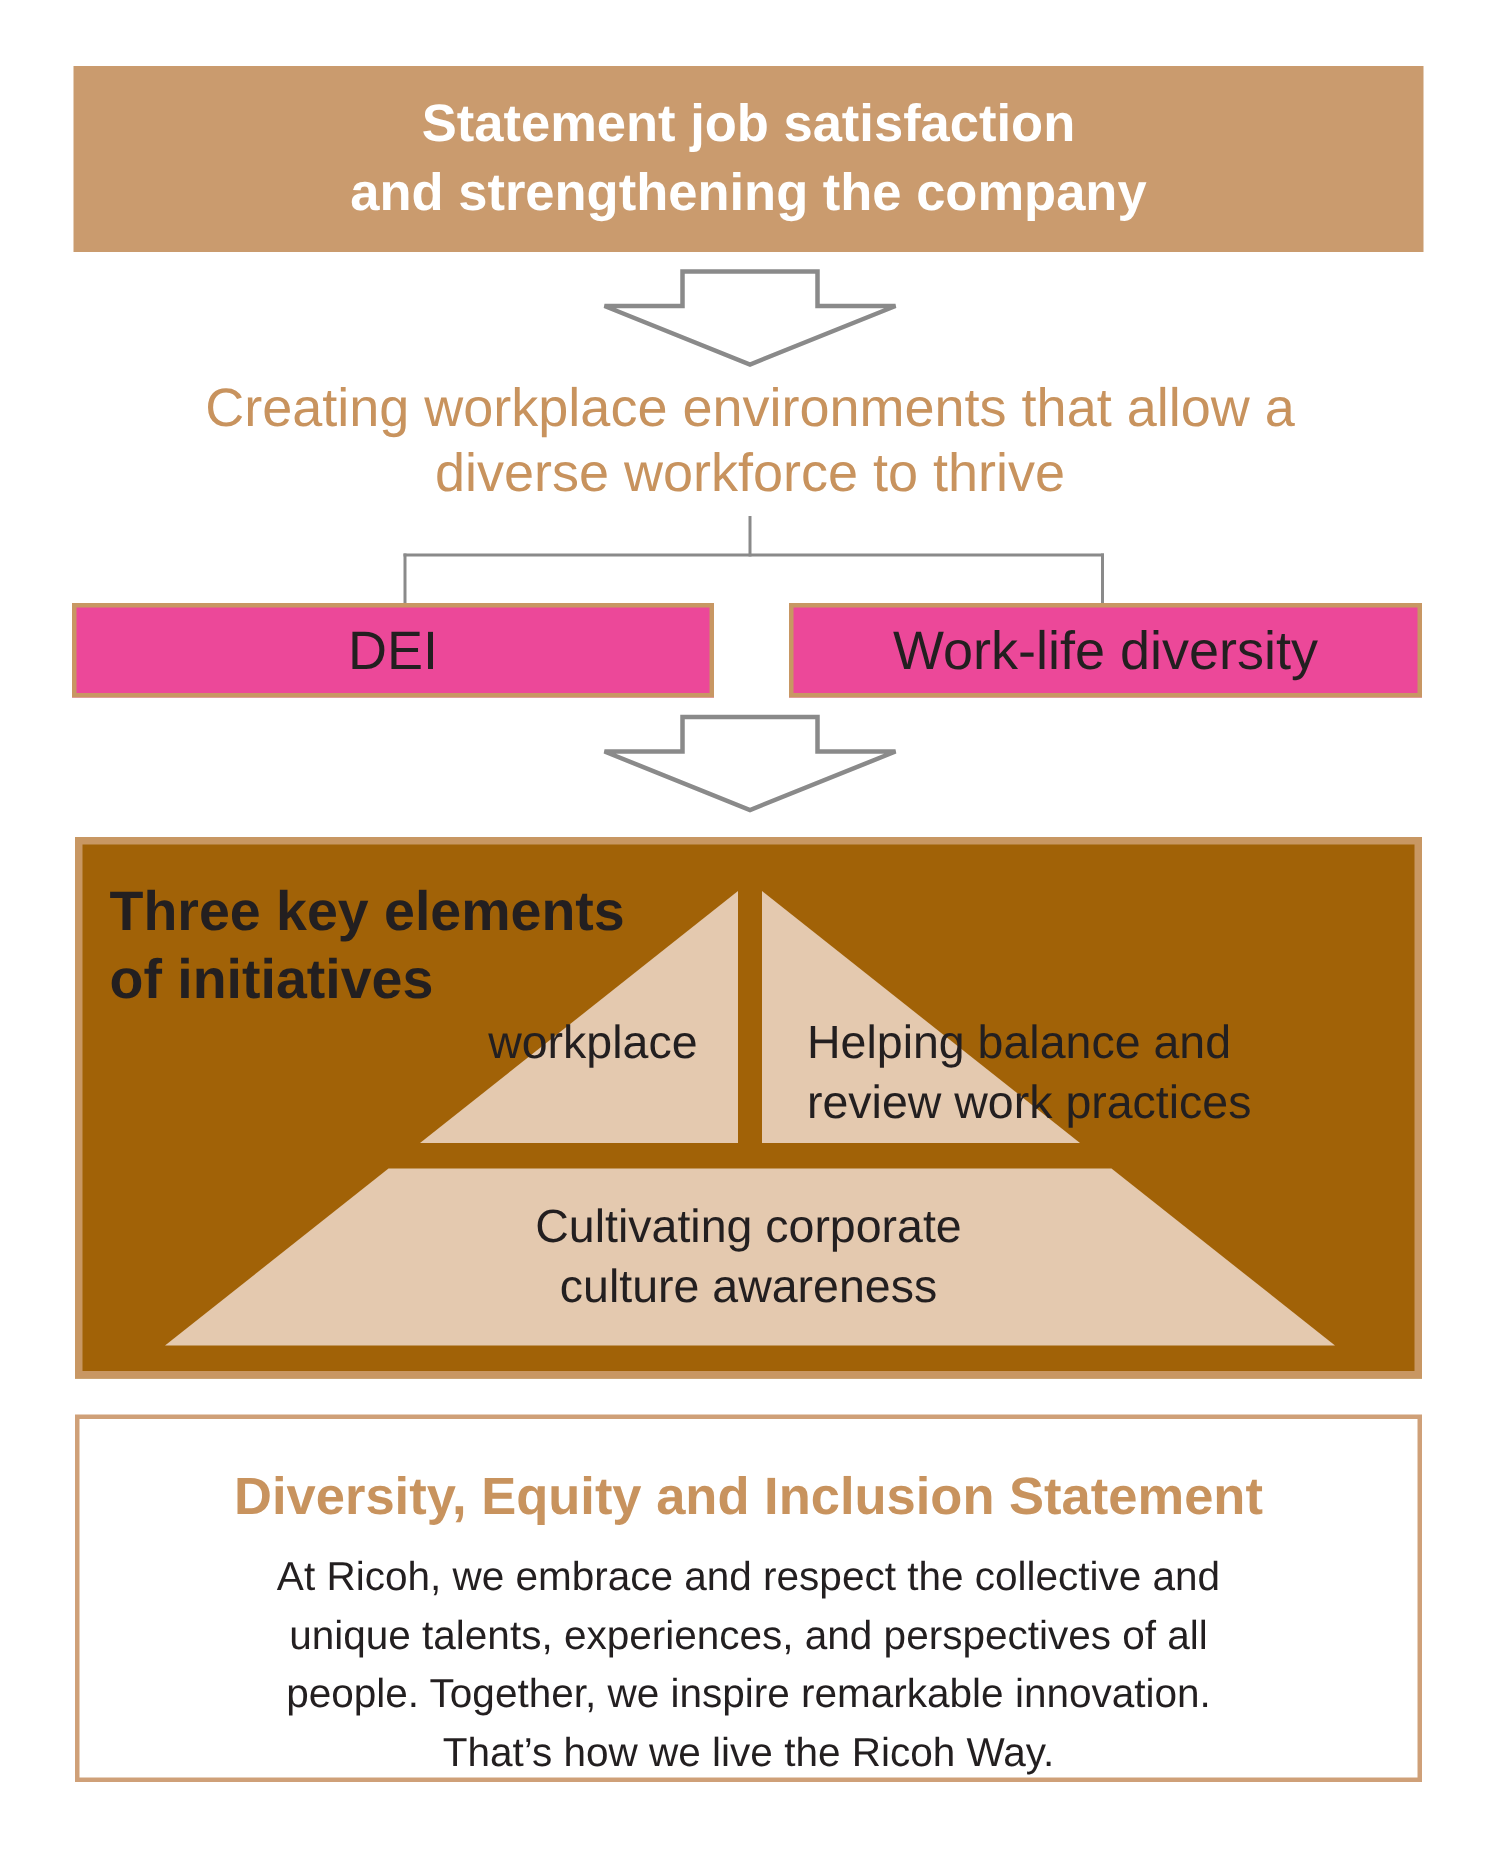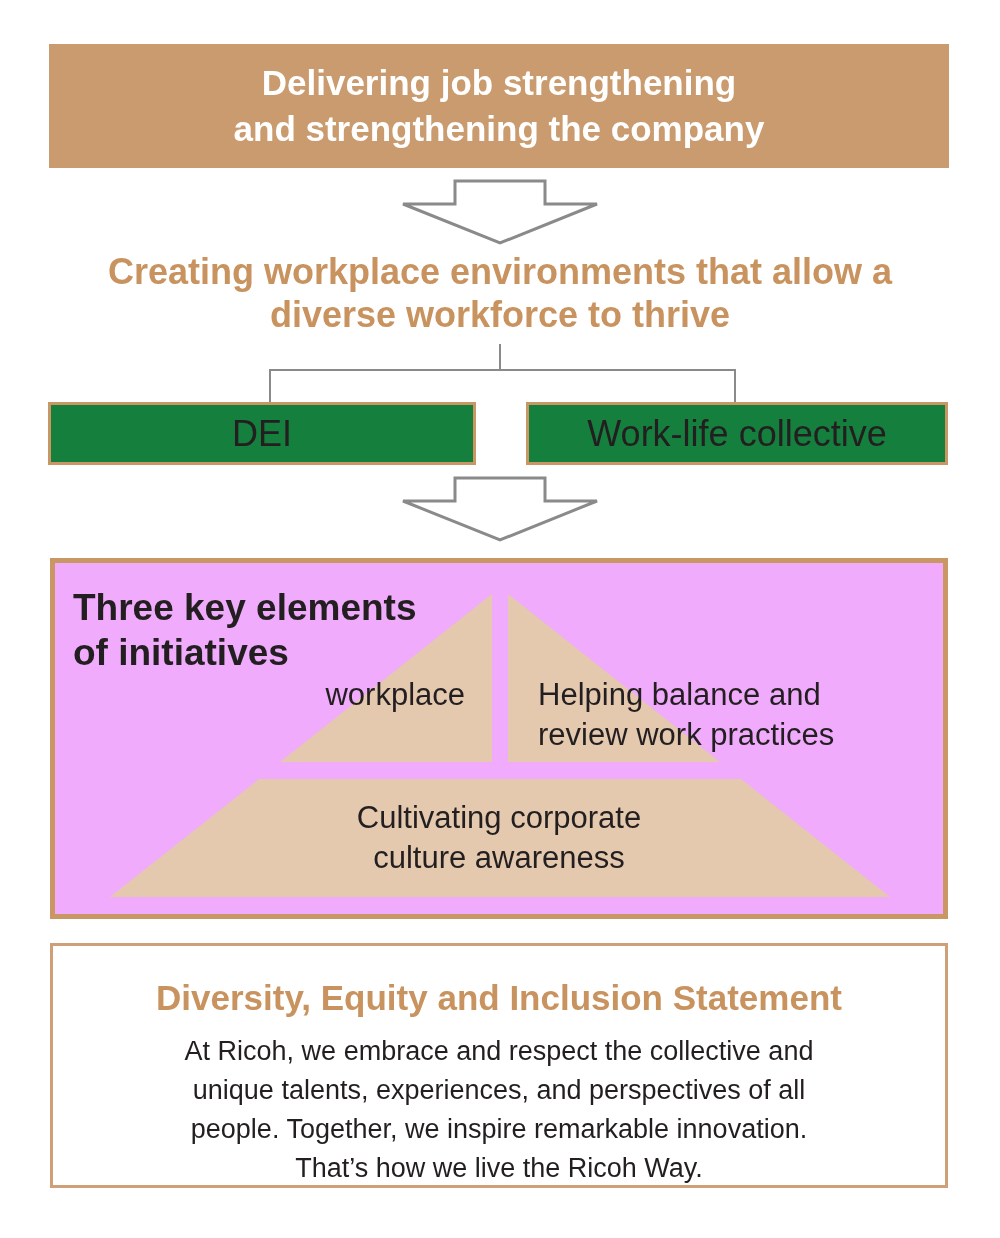--- a/index.html
+++ b/index.html
@@ -22,35 +22,35 @@
     color:#ffffff;font-weight:bold;font-size:35px;line-height:46px;text-align:center;}
 
   
   .arrow-svg{width:198px;height:66px;}
   .arrow-svg polygon{fill:#ffffff;stroke:var(--line-gray);stroke-width:3;}
   .arrow1{left:401px;top:179px;}
   .arrow2{left:401px;top:476px;}
 
   
   .goal{left:0;top:250px;width:1000px;text-align:center;color:var(--tan-text);
-    font-weight:bold;font-size:36px;line-height:43px;}
+    font-weight:normal;font-size:36px;line-height:43px;}
 
   
   .connector{left:0;top:0;width:1000px;height:1238px;pointer-events:none;}
   .connector line{stroke:var(--line-gray);stroke-width:2;}
 
   
-  .branch-box{height:63px;border:3px solid var(--border-tan);background:#15803d;
+  .branch-box{height:63px;border:3px solid var(--border-tan);background:#ec4899;
     display:flex;align-items:center;justify-content:center;font-size:36px;color:var(--ink);}
   .branch-dei{left:48px;top:402px;width:428px;}
   .branch-wlm{left:526px;top:402px;width:422px;}
 
   
   .key-box{left:50px;top:558px;width:898px;height:361px;border:5px solid var(--border-tan);
-    background:#f0abfc;}
+    background:#a16207;}
   .key-box .tri-svg{position:absolute;left:0;top:0;width:888px;height:351px;}
   .key-box .tri-svg polygon{fill:var(--triangle-fill);}
   .key-title{position:absolute;left:18px;top:22px;font-weight:bold;font-size:37px;
     line-height:45px;color:var(--ink);}
   .tri-label{position:absolute;font-size:31px;line-height:40px;color:var(--ink);}
   .lbl-embracing{right:478px;top:112px;text-align:right;white-space:nowrap;}
   .lbl-helping{left:483px;top:112px;text-align:left;white-space:nowrap;}
   .lbl-cultivating{left:0;top:235px;width:888px;text-align:center;}
 
   
@@ -64,38 +64,38 @@
 <body>
 
 <svg class="abs connector" aria-hidden="true">
   <line x1="500" y1="344" x2="500" y2="371"></line>
   <line x1="269" y1="370" x2="736" y2="370"></line>
   <line x1="270" y1="369" x2="270" y2="403"></line>
   <line x1="735" y1="369" x2="735" y2="403"></line>
 </svg>
 
 <div class="abs banner">
-  <div>Delivering job strengthening</div>
+  <div>Statement job satisfaction</div>
   <div>and strengthening the company</div>
 </div>
 
 <svg class="abs arrow-svg arrow1" viewBox="0 0 198 66">
   <polygon points="54,2 144,2 144,25 196,25 99,64 2,25 54,25"></polygon>
 </svg>
 
 <div class="abs goal">
   <div>Creating workplace environments that allow a</div>
   <div>diverse workforce to thrive</div>
 </div>
 
 <div class="abs branch-box branch-dei">
   <span>DEI</span>
 </div>
 <div class="abs branch-box branch-wlm">
-  <span>Work-life collective</span>
+  <span>Work-life diversity</span>
 </div>
 
 <svg class="abs arrow-svg arrow2" viewBox="0 0 198 66">
   <polygon points="54,2 144,2 144,25 196,25 99,64 2,25 54,25"></polygon>
 </svg>
 
 <div class="abs key-box">
   <svg class="tri-svg" viewBox="0 0 888 351" aria-hidden="true">
     <polygon points="437,31 437,199 225,199"></polygon>
     <polygon points="453,31 665,199 453,199"></polygon>

